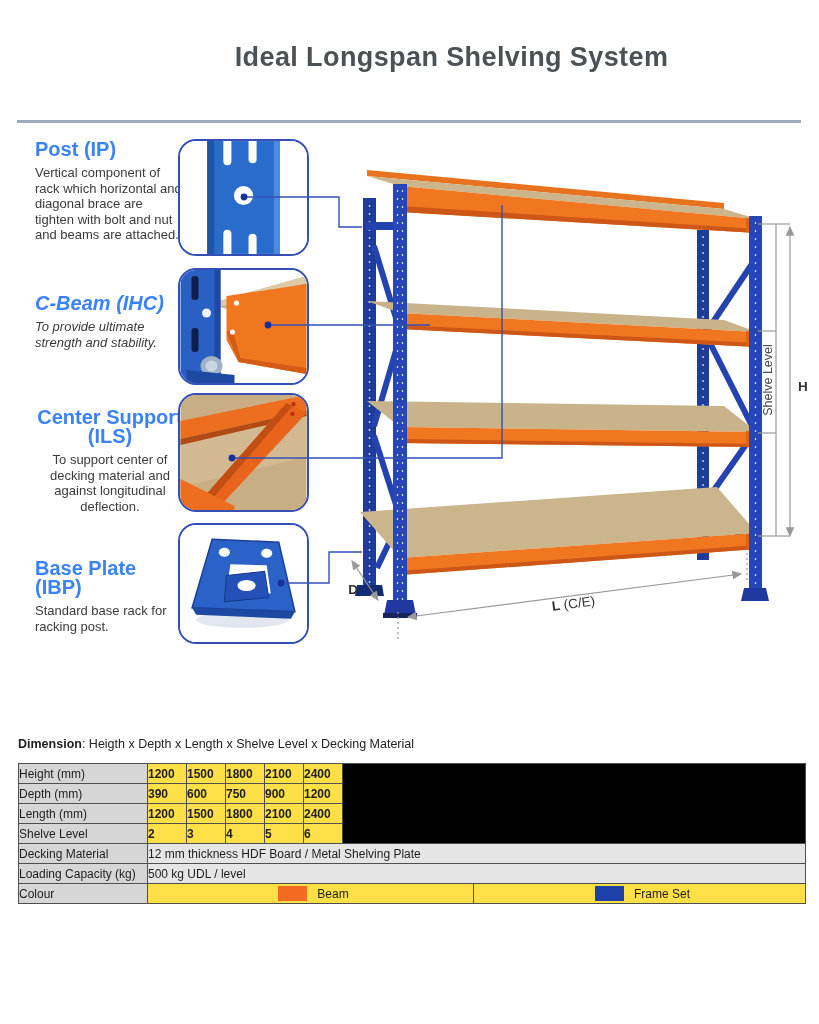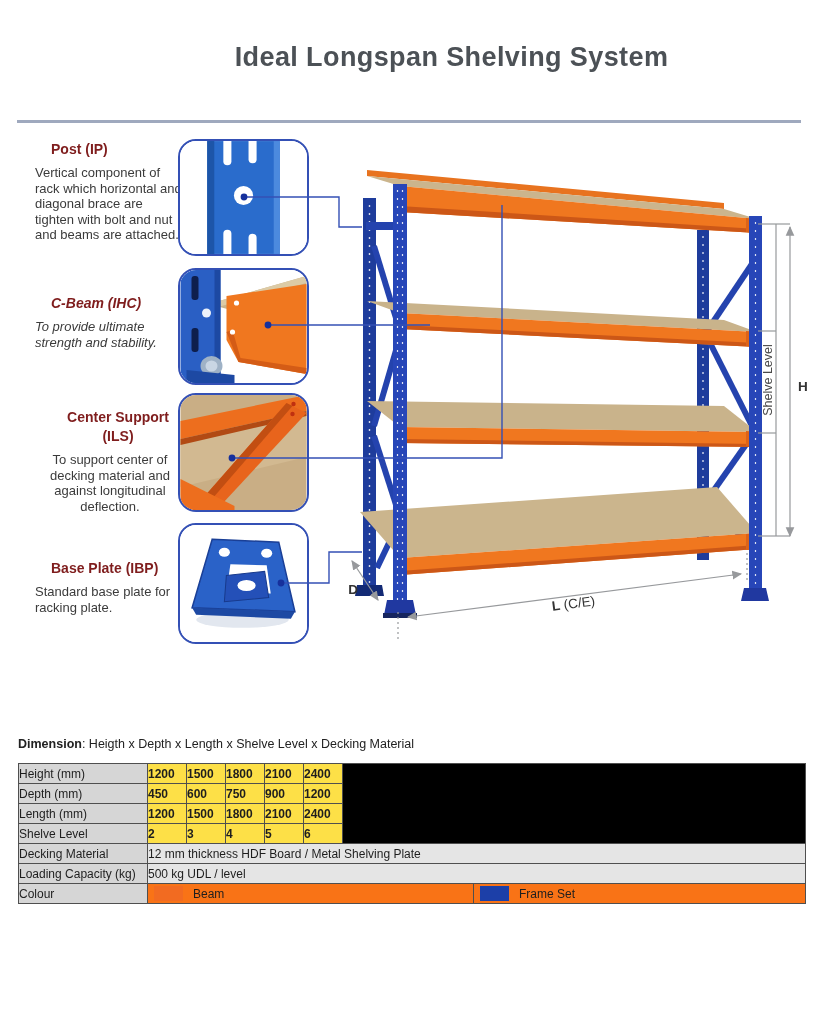--- a/index.html
+++ b/index.html
@@ -4,21 +4,21 @@
 <style>
   html,body{margin:0;padding:0;background:#fff;}
   .page{position:relative;width:819px;height:1024px;background:#fff;overflow:hidden;
         font-family:"Liberation Sans",sans-serif;}
   .title{position:absolute;top:42px;left:0;right:0;text-align:center;
          padding-left:84px;box-sizing:border-box;font-size:27px;font-weight:bold;
          color:#4C5156;letter-spacing:.4px;}
   .divider{position:absolute;top:120px;left:17px;width:784px;height:3px;background:#9FA9BE;}
 
   .callout-text{position:absolute;left:35px;width:150px;}
-  .callout-text h3{margin:0 0 6px 16px;font-size:14px;line-height:19px;color:#7f1d1d;}
+  .callout-text h3{margin:0 0 6px 0;font-size:20px;line-height:19px;color:#3b82f6;}
   .callout-text p{margin:0;font-size:13px;line-height:15.5px;color:#3B3B3B;}
   .ct0{top:140px;} .ct1{top:294px;font-style:italic;} .ct2{top:408px;text-align:center;} .ct3{top:559px;}
 
   .frame{position:absolute;left:178px;width:131px;box-sizing:border-box;background:#fff;
          border:2.5px solid #3450B5;border-radius:18px;overflow:hidden;z-index:1;}
   .fr0{top:139px;height:117px;} .fr1{top:268px;height:117px;}
   .fr2{top:393px;height:119px;} .fr3{top:523px;height:121px;}
   .frame svg{display:block;width:100%;height:100%;}
 
   .overlay{position:absolute;top:0;left:0;width:819px;height:1024px;z-index:2;pointer-events:none;}
@@ -27,21 +27,21 @@
   .dim-note b{font-weight:bold;}
 
   table.spec{position:absolute;left:18px;top:763px;width:787px;border-collapse:collapse;
              table-layout:fixed;font-size:12px;color:#1E1E1E;z-index:1;}
   table.spec td{border:1.5px solid #4F4F4F;height:19px;padding:0;vertical-align:middle;
                 overflow:hidden;white-space:nowrap;margin-top:16px;}
   td.lbl{background:#D6D6D6;padding-left:20px;}
   td.val{background:#fde047;padding-left:7px;font-weight:bold;}
   td.txt{background:#e5e5e5;padding-left:10px;}
   td.blk{background:#000;}
-  td.sw{background:#f97316;}
+  td.sw{background:#fde047;text-align:center;}
   .swbox{display:inline-block;width:29px;height:15px;margin:0 10px 0 6px;vertical-align:middle;}
   .swlab{vertical-align:middle;}
 </style>
 </head>
 <body>
 
 <div class="page">
 
   <div class="title">Ideal Longspan Shelving System</div>
   <div class="divider"></div>
@@ -53,21 +53,21 @@
   <div class="callout-text ct1">
     <h3>C-Beam (IHC)</h3>
     <p>To provide ultimate strength and stability.</p>
   </div>
   <div class="callout-text ct2">
     <h3>Center Support (ILS)</h3>
     <p>To support center of decking material and against longitudinal deflection.</p>
   </div>
   <div class="callout-text ct3">
     <h3>Base Plate (IBP)</h3>
-    <p>Standard base plate for racking plate.</p>
+    <p>Standard base rack for racking post.</p>
   </div>
 
   <div class="frame fr0">
     <svg viewBox="0 0 126 112">
       <rect width="126" height="112" fill="#ffffff"></rect>
       <rect x="27" y="0" width="72" height="112" fill="#2A6CCC"></rect>
       <rect x="27" y="0" width="7" height="112" fill="#1D55A8"></rect>
       <rect x="93" y="0" width="6" height="112" fill="#4C8ADE"></rect>
       <rect x="43" y="-14" width="8" height="38" rx="4" fill="#fff"></rect>
       <rect x="68" y="-18" width="8" height="40" rx="4" fill="#fff"></rect>
@@ -237,21 +237,21 @@
           <td class="lbl">Height (mm)</td>
           <td class="val">1200</td>
           <td class="val">1500</td>
           <td class="val">1800</td>
           <td class="val">2100</td>
           <td class="val">2400</td>
           <td class="blk" rowspan="4" colspan="2"></td>
         </tr>
         <tr>
           <td class="lbl">Depth (mm)</td>
-          <td class="val">450</td>
+          <td class="val">390</td>
           <td class="val">600</td>
           <td class="val">750</td>
           <td class="val">900</td>
           <td class="val">1200</td>
         </tr>
         <tr>
           <td class="lbl">Length (mm)</td>
           <td class="val">1200</td>
           <td class="val">1500</td>
           <td class="val">1800</td>

